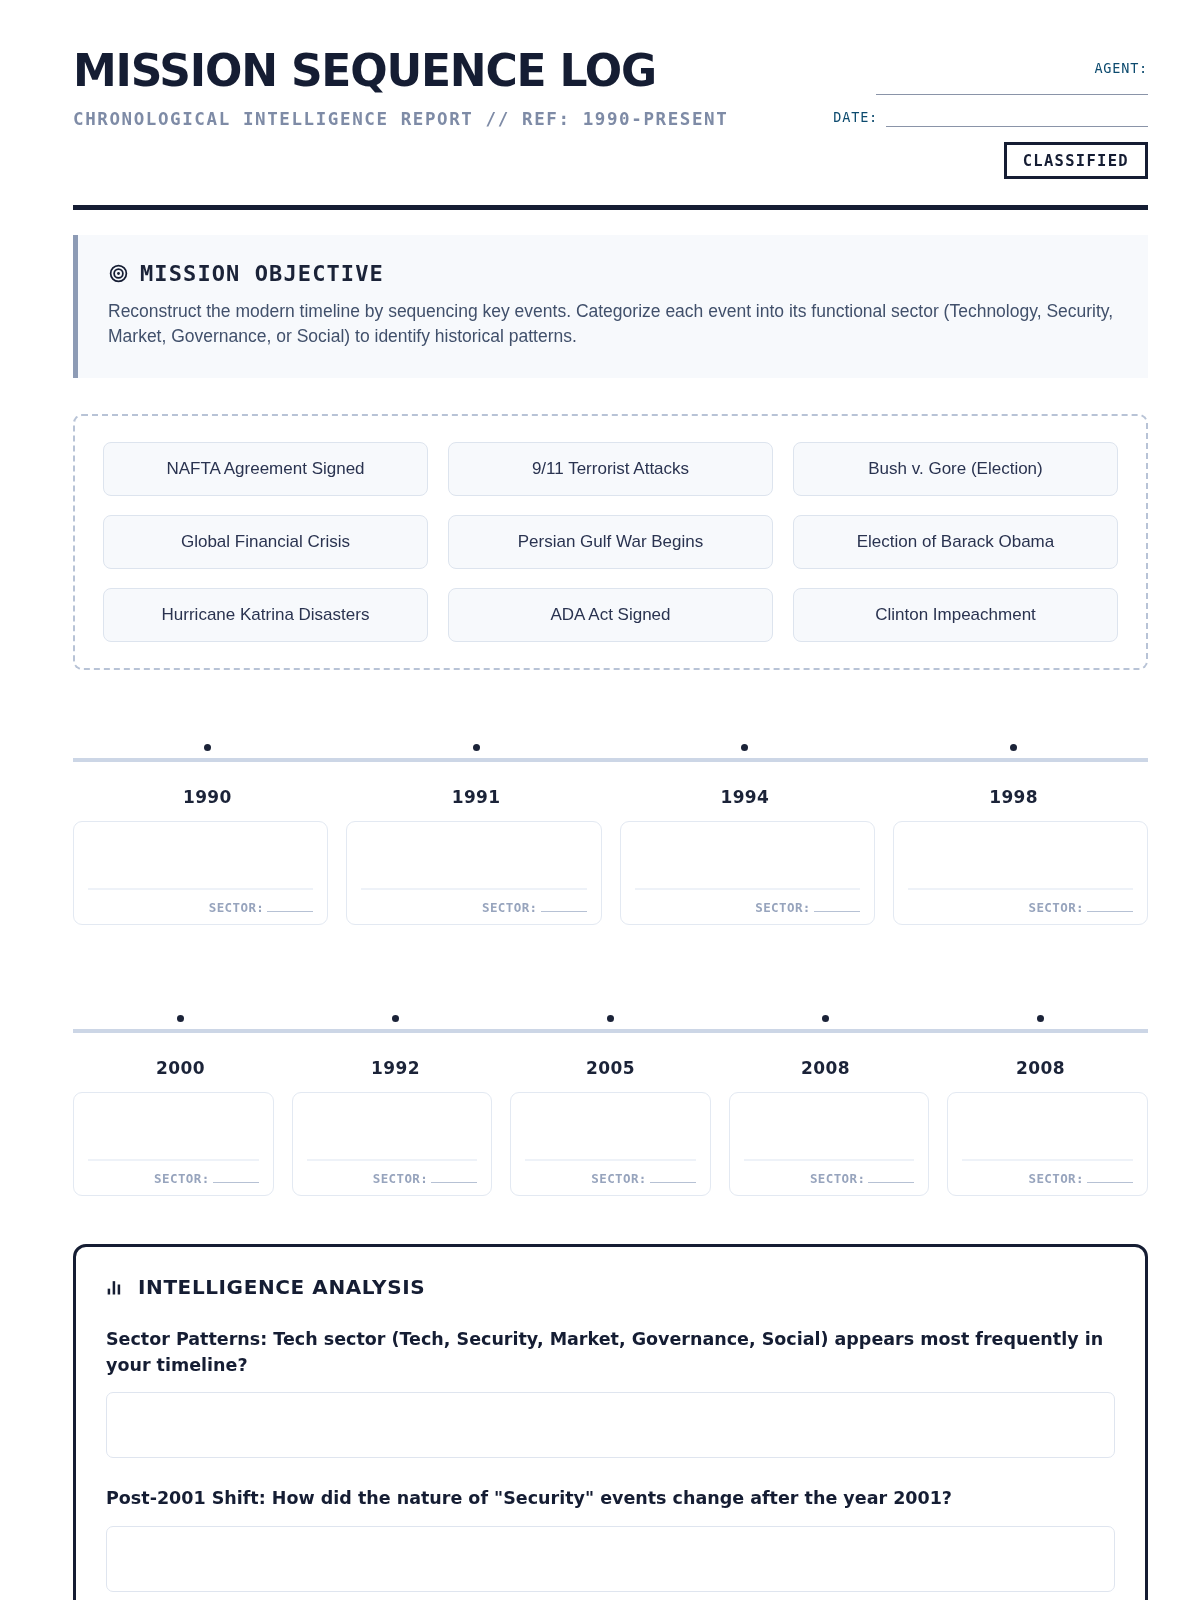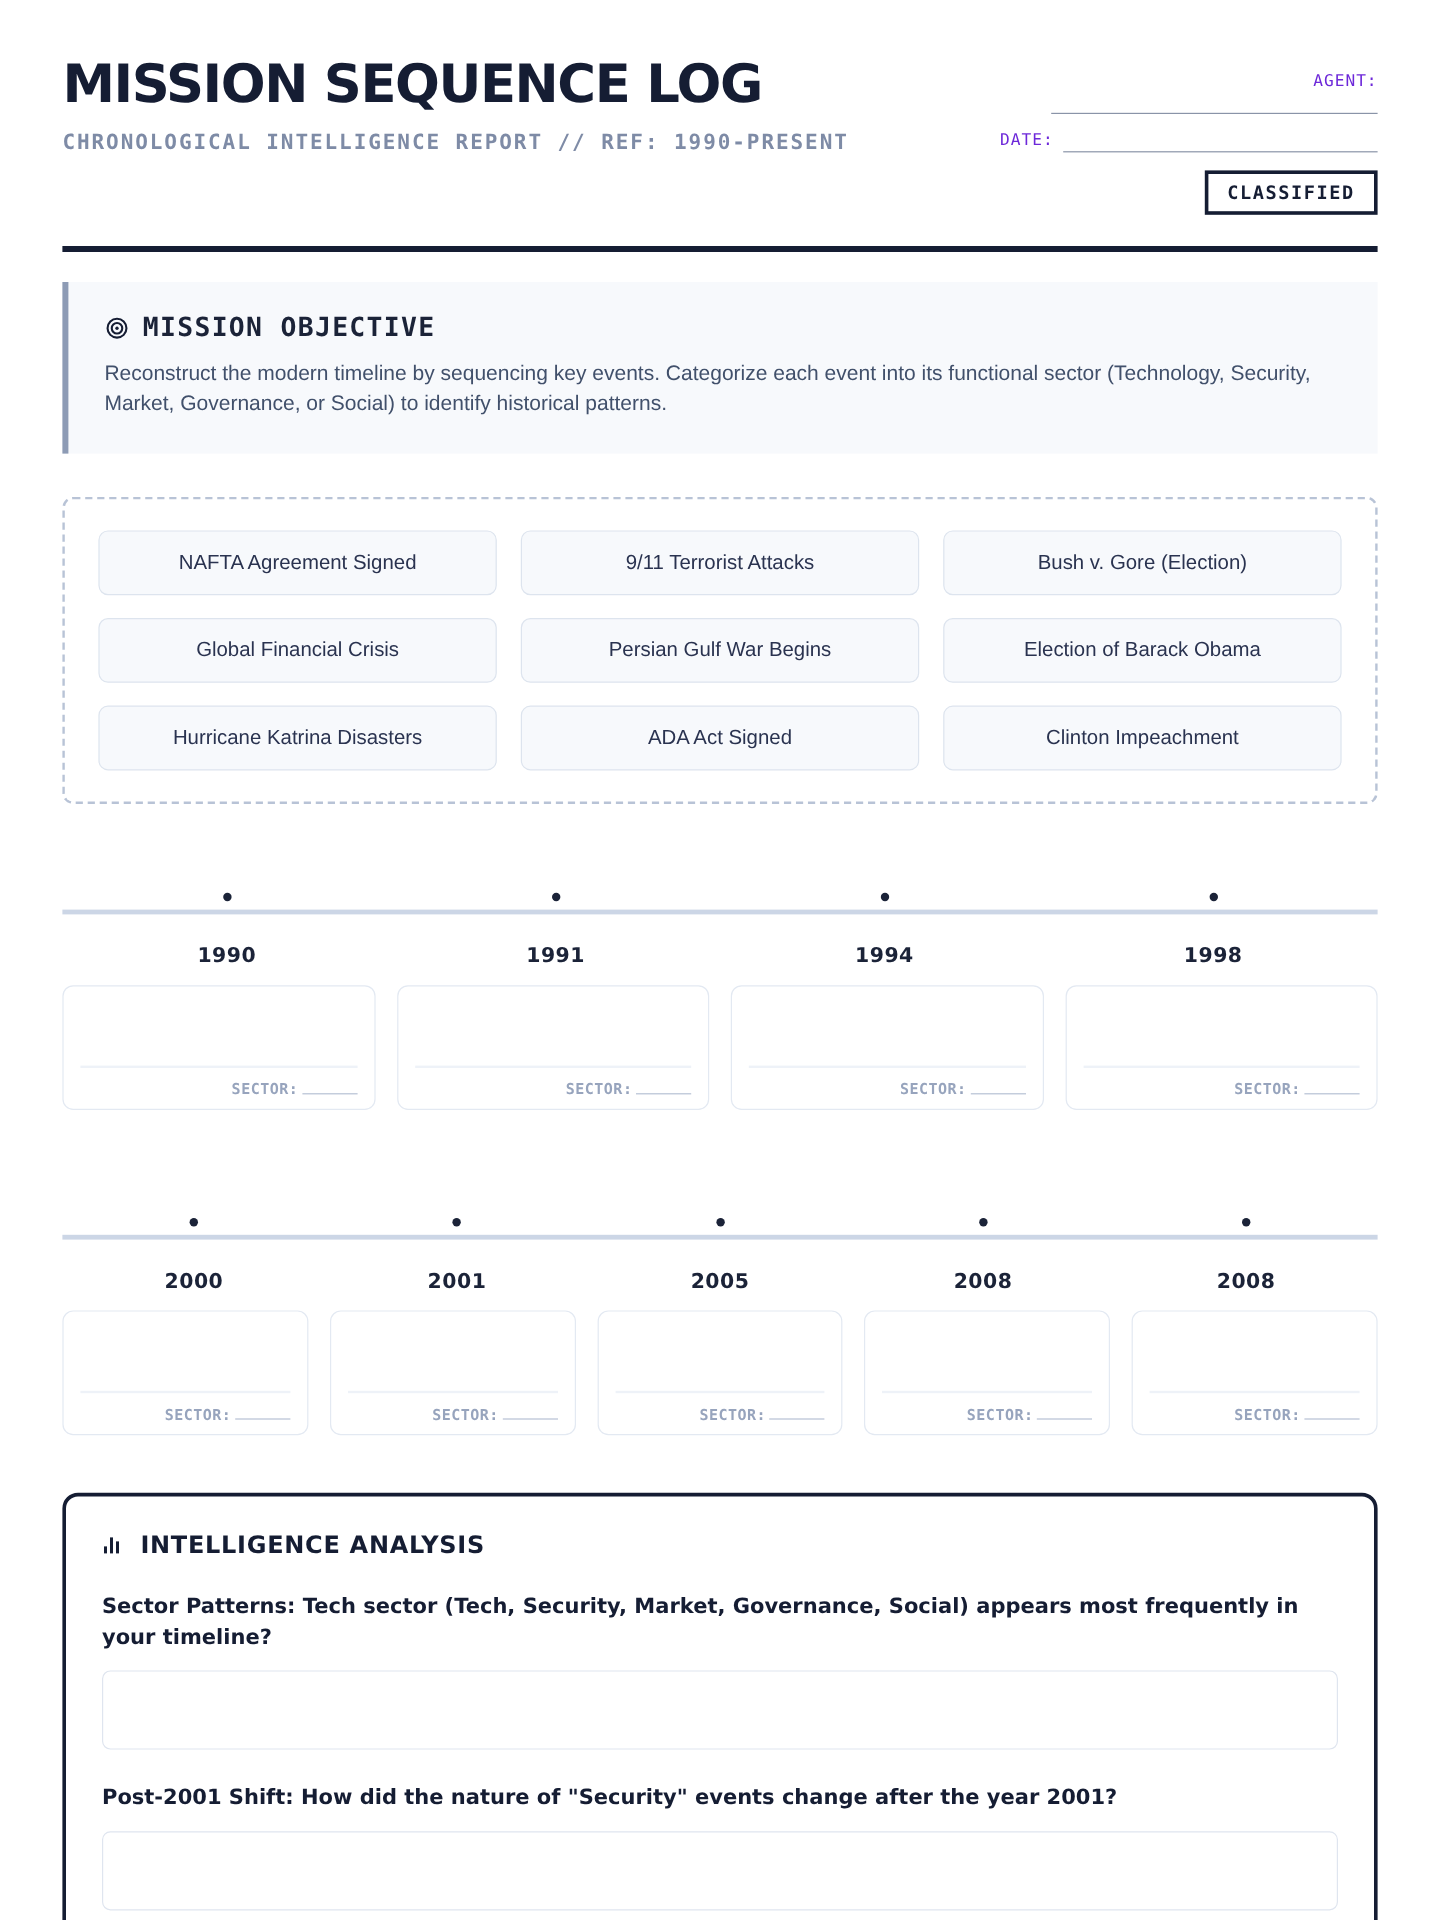--- a/index.html
+++ b/index.html
@@ -9,21 +9,21 @@
     height: 1600px;
     background: #ffffff;
     font-family: "Liberation Sans", sans-serif;
     color: #1b2338;
     overflow: hidden;
   }
 
   .page {
     width: 1200px;
     height: 1600px;
-    padding: 40px 52px 0 52px;
+    padding: 40px 52px 0 73px;
     position: relative;
     border-radius: 15px;
   }
 
   
   .header {
     display: flex;
     align-items: flex-start;
     justify-content: space-between;
     padding-top: 8px;
@@ -63,21 +63,21 @@
     display: flex;
     align-items: flex-end;
     justify-content: flex-end;
     width: 100%;
   }
 
   .field-label {
     font-family: "DejaVu Sans Mono", monospace;
     font-size: 13.5px;
     letter-spacing: 0.8px;
-    color: #6d28d9;
+    color: #0c4a6e;
     font-weight: 400;
     padding-bottom: 2px;
   }
 
   .field-line {
     display: block;
     border-bottom: 1.6px solid #8a94a8;
     height: 1px;
   }
 
@@ -411,21 +411,21 @@
         <div class="tl-dot-cell">
             <span class="tl-dot"></span>
           </div>
         <div class="tl-dot-cell">
             <span class="tl-dot"></span>
           </div>
       </div>
     </div>
     <div class="tl-years">
       <div class="tl-year-cell">2000</div>
-      <div class="tl-year-cell">2001</div>
+      <div class="tl-year-cell">1992</div>
       <div class="tl-year-cell">2005</div>
       <div class="tl-year-cell">2008</div>
       <div class="tl-year-cell">2008</div>
     </div>
     <div class="tl-slots">
       <div class="slot-card">
         <div class="slot-writeline"></div>
         <div class="slot-sector"><span>SECTOR:</span><span class="blank"></span></div>
       </div>
       <div class="slot-card">

